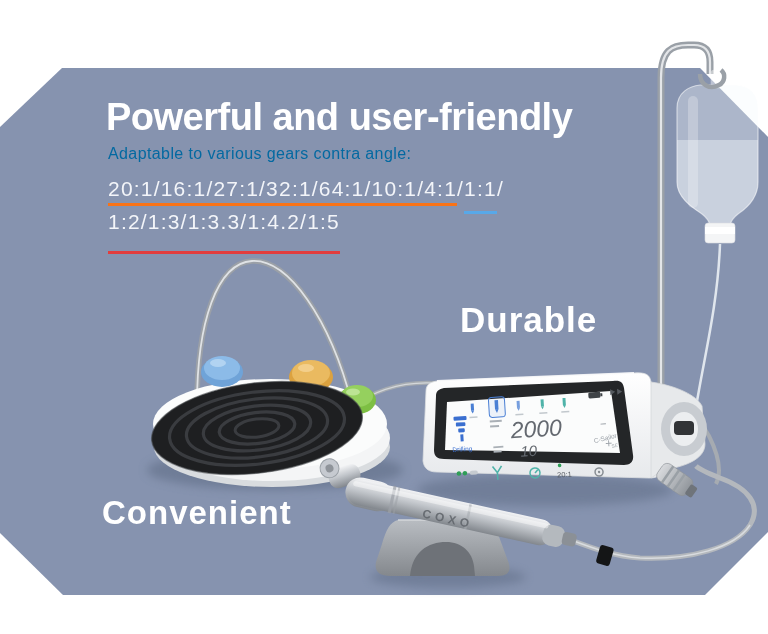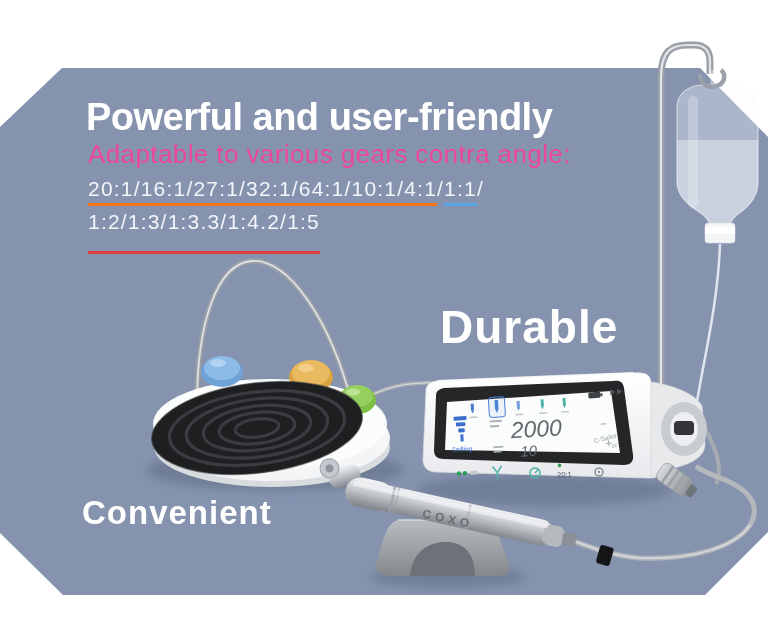--- a/index.html
+++ b/index.html
@@ -2,29 +2,29 @@
 <html><head>
 <meta charset="utf-8">
 <style>
   html,body{margin:0;padding:0;background:#ffffff;}
   .stage{position:relative;width:768px;height:634px;background:#ffffff;overflow:hidden;
          font-family:"Liberation Sans", sans-serif;}
   .octagon{position:absolute;left:0;top:0;width:768px;height:634px;background:#8693af;
            clip-path:polygon(8.07% 10.73%, 91.15% 10.73%, 100% 21.6%, 100% 83.9%,
                              91.8% 93.85%, 8.2% 93.85%, 0% 84.07%, 0% 20.03%);}
   .art{position:absolute;left:0;top:0;width:768px;height:634px;}
-  .txt{position:absolute;color:#ffffff;}
+  .txt{position:absolute;color:#ffffff;margin-left:20px;}
   .title{left:86px;top:96px;font-size:38px;font-weight:700;letter-spacing:-0.5px;}
-  .subtitle{left:88px;top:139px;font-size:26px;letter-spacing:0.4px;color:#ec4899;}
+  .subtitle{left:88px;top:145px;font-size:16px;letter-spacing:0.4px;color:#0369a1;}
   .ratios{left:88px;top:172px;font-size:21px;letter-spacing:1.2px;color:#f3f5f9;line-height:33px;}
   .rline{display:block;}
   .u-green{border-bottom:3px solid #f97316;padding-bottom:3px;}
-  .u-blue{border-bottom:3px solid #58a8e8;padding-bottom:3px;}
+  .u-blue{border-bottom:3px solid #58a8e8;padding-bottom:11px;}
   .u-red{border-bottom:3px solid #e23d3d;padding-bottom:18px;}
-  .durable{left:440px;top:300px;font-size:46px;font-weight:700;letter-spacing:1px;}
+  .durable{left:440px;top:300px;font-size:35px;font-weight:700;letter-spacing:1px;}
   .convenient{left:82px;top:494px;font-size:33px;font-weight:700;letter-spacing:1px;}
   svg text{font-family:"Liberation Sans", sans-serif;}
 </style>
 </head>
 <body>
 
 <div class="stage">
 
   <div class="octagon"></div>
 

